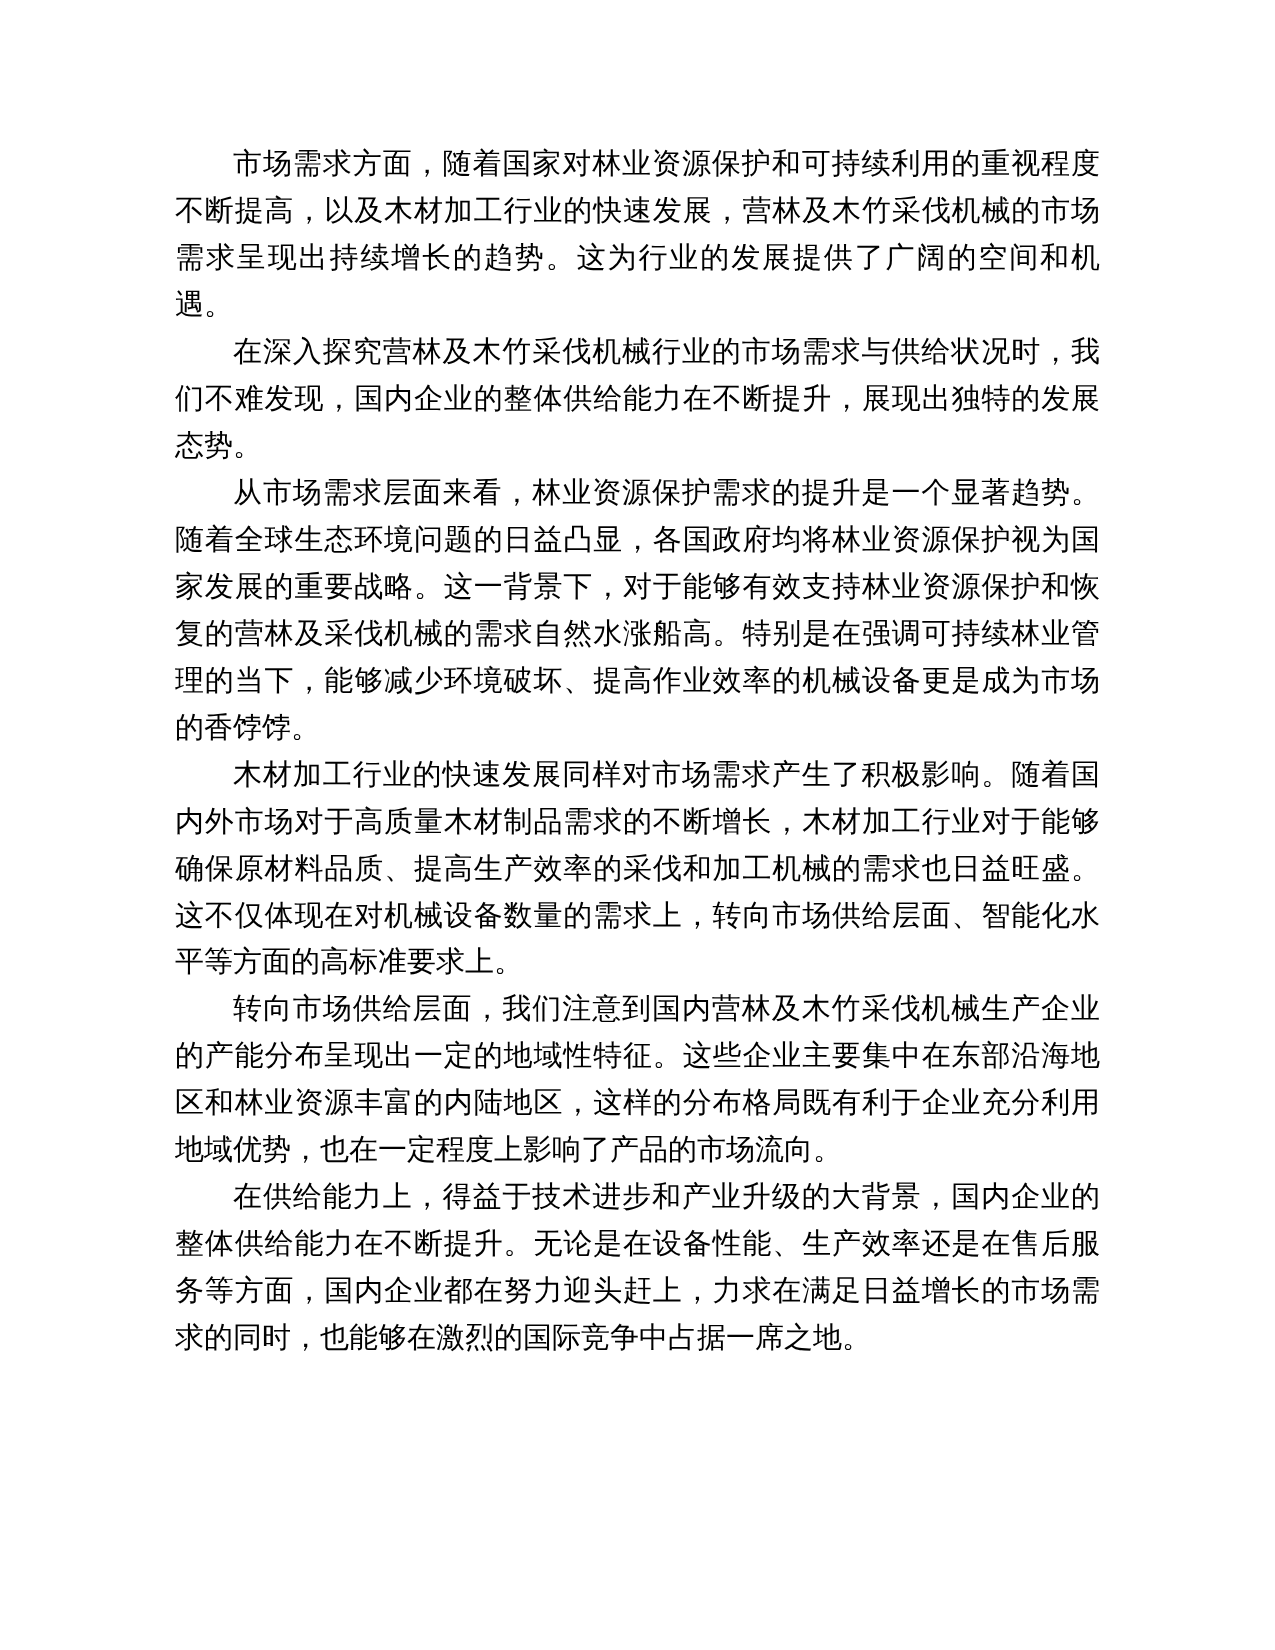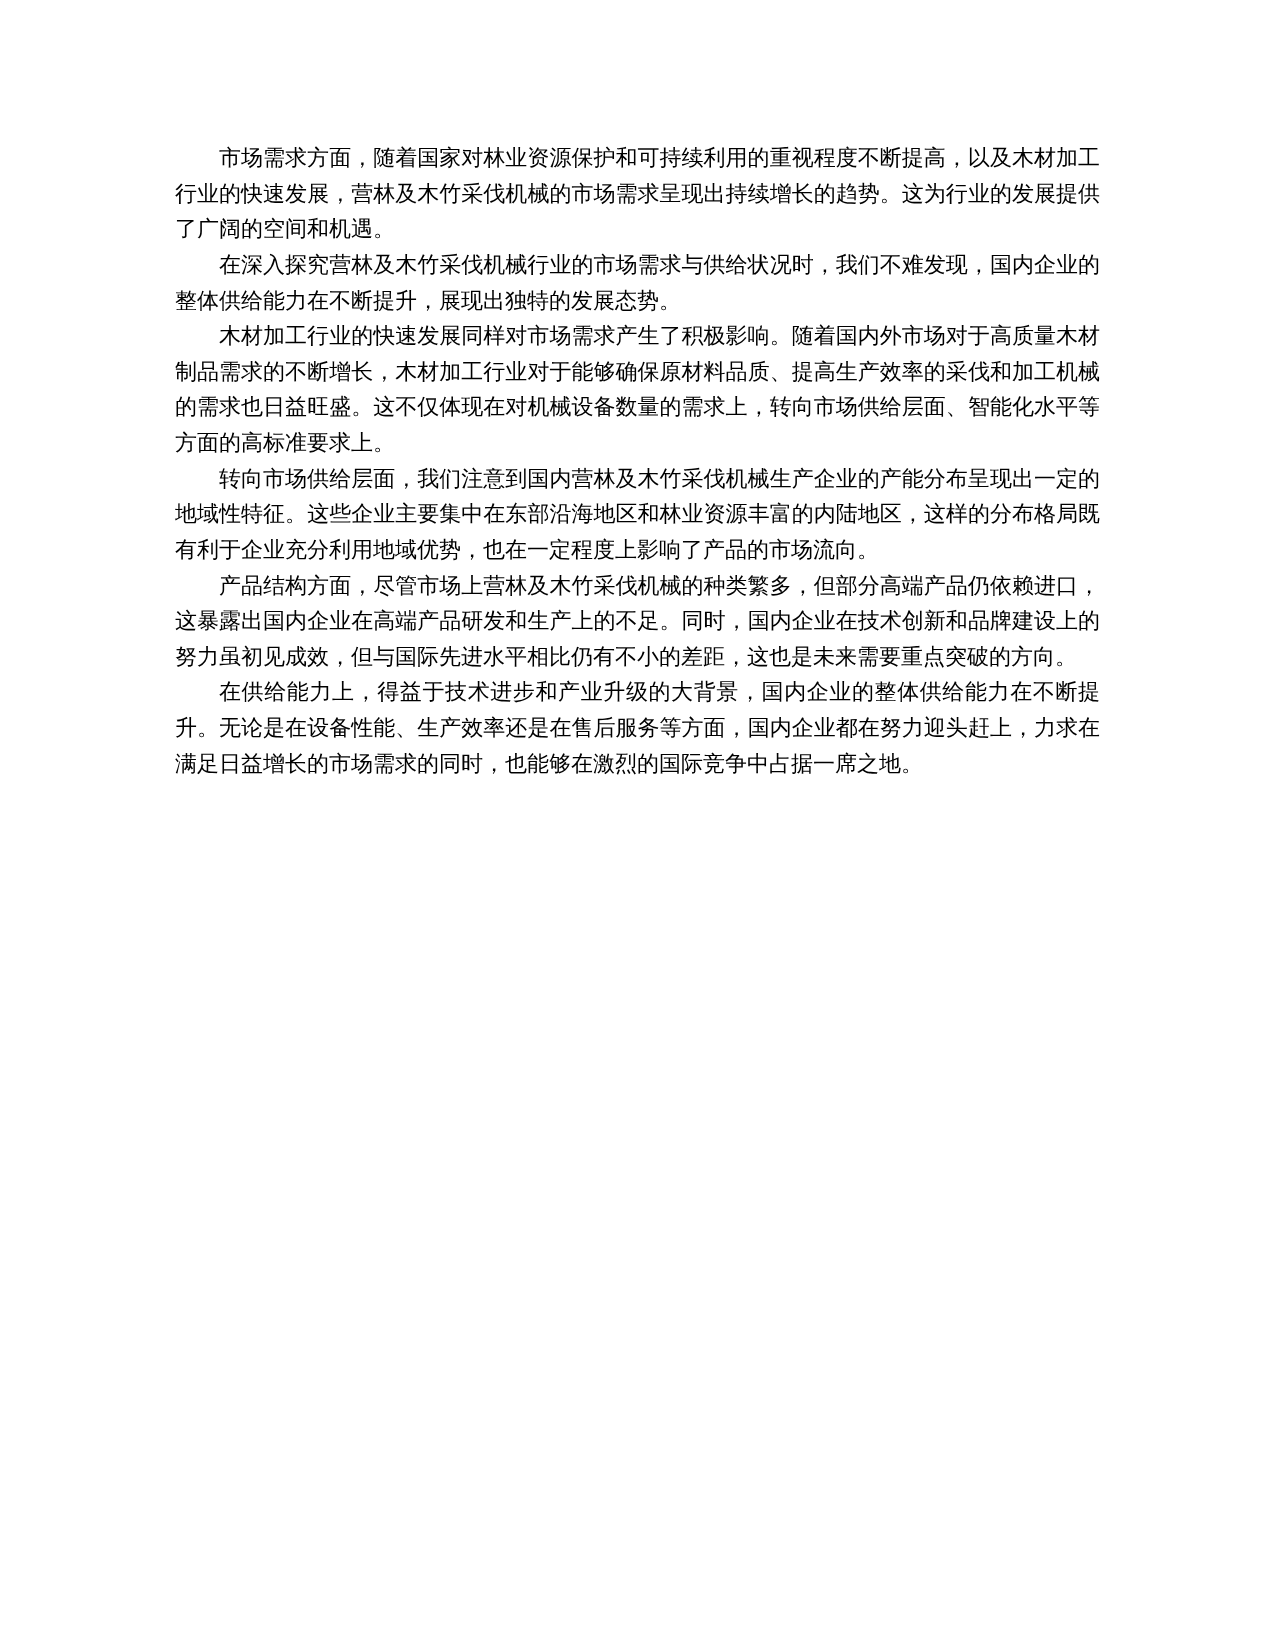--- a/index.html
+++ b/index.html
@@ -15,21 +15,21 @@
     overflow: hidden;
   }
   .page {
     box-sizing: border-box;
     width: 1275px;
     height: 1650px;
     padding: 140px 175px 80px 175px;
     position: relative;
   }
   .doc-body {
-    font-size: 22px;
+    font-size: 29px;
     line-height: 1.62;
     text-align: justify;
     text-justify: inter-ideograph;
   }
   p {
     margin: 0;
     padding: 0;
   }
   .para {
     text-indent: 2em;
@@ -40,19 +40,19 @@
   }
 </style>
 </head>
 <body>
 
 <div class="page">
   <div class="doc-body">
 
     <p class="para">市场需求方面，随着国家对林业资源保护和可持续利用的重视程度不断提高，以及木材加工行业的快速发展，营林及木竹采伐机械的市场需求呈现出持续增长的趋势。这为行业的发展提供了广阔的空间和机遇。</p>
     <p class="para">在深入探究营林及木竹采伐机械行业的市场需求与供给状况时，我们不难发现，国内企业的整体供给能力在不断提升，展现出独特的发展态势。</p>
+    <p class="para">从市场需求层面来看，林业资源保护需求的提升是一个显著趋势。随着全球生态环境问题的日益凸显，各国政府均将林业资源保护视为国家发展的重要战略。这一背景下，对于能够有效支持林业资源保护和恢复的营林及采伐机械的需求自然水涨船高。特别是在强调可持续林业管理的当下，能够减少环境破坏、提高作业效率的机械设备更是成为市场的香饽饽。</p>
     <p class="para">木材加工行业的快速发展同样对市场需求产生了积极影响。随着国内外市场对于高质量木材制品需求的不断增长，木材加工行业对于能够确保原材料品质、提高生产效率的采伐和加工机械的需求也日益旺盛。这不仅体现在对机械设备数量的需求上，转向市场供给层面、智能化水平等方面的高标准要求上。</p>
     <p class="para">转向市场供给层面，我们注意到国内营林及木竹采伐机械生产企业的产能分布呈现出一定的地域性特征。这些企业主要集中在东部沿海地区和林业资源丰富的内陆地区，这样的分布格局既有利于企业充分利用地域优势，也在一定程度上影响了产品的市场流向。</p>
-    <p class="para">产品结构方面，尽管市场上营林及木竹采伐机械的种类繁多，但部分高端产品仍依赖进口，这暴露出国内企业在高端产品研发和生产上的不足。同时，国内企业在技术创新和品牌建设上的努力虽初见成效，但与国际先进水平相比仍有不小的差距，这也是未来需要重点突破的方向。</p>
     <p class="para">在供给能力上，得益于技术进步和产业升级的大背景，国内企业的整体供给能力在不断提升。无论是在设备性能、生产效率还是在售后服务等方面，国内企业都在努力迎头赶上，力求在满足日益增长的市场需求的同时，也能够在激烈的国际竞争中占据一席之地。</p>
 
   </div>
 </div>
 
 </body></html>

